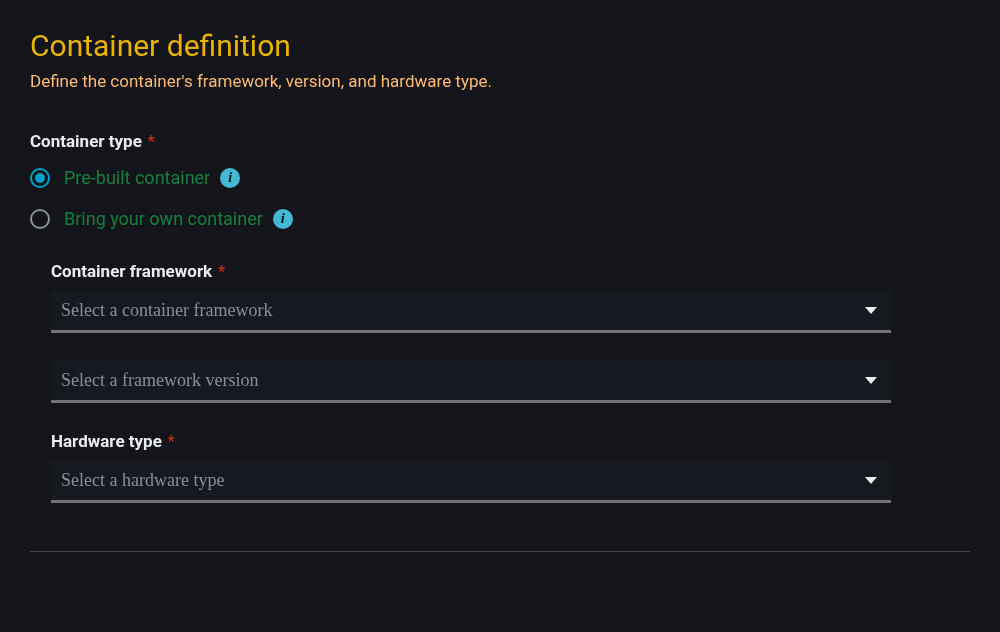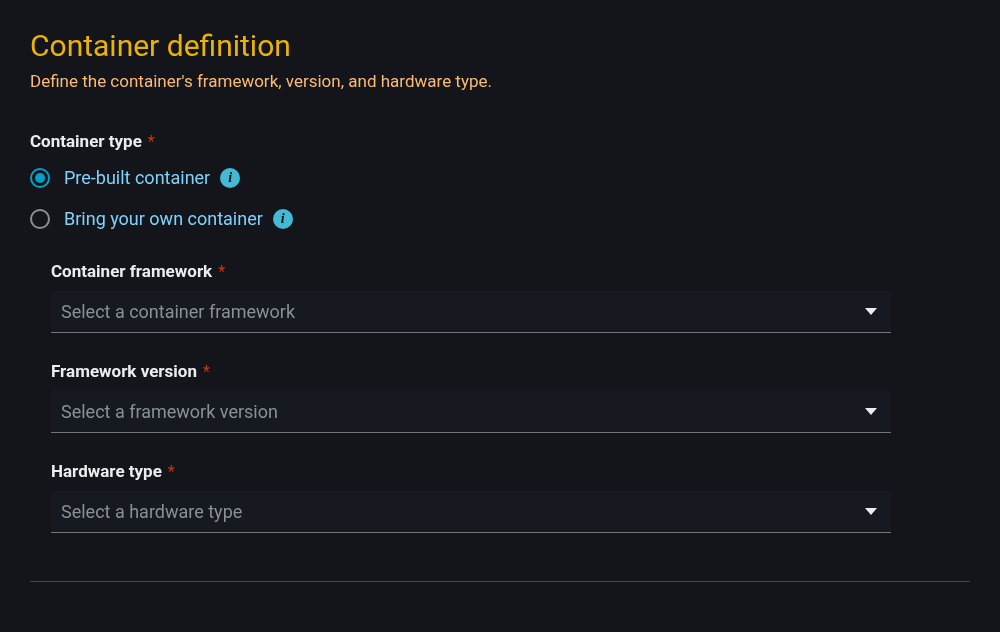--- a/index.html
+++ b/index.html
@@ -66,21 +66,21 @@
       position: absolute;
       top: 50%;
       left: 50%;
       transform: translate(-50%, -50%);
       width: 10px;
       height: 10px;
       border-radius: 50%;
       background-color: #00a1c9;
     }
     .radio-label {
-      color: #7dd3fc;
+      color: #15803d;
       font-size: 18px;
       margin-right: 10px;
     }
     .info-icon {
       display: inline-flex;
       align-items: center;
       justify-content: center;
       width: 20px;
       height: 20px;
       border-radius: 50%;
@@ -97,26 +97,27 @@
       margin-left: 21px;
     }
     .select-label-row {
       margin-bottom: 10px;
     }
     .select-box {
       width: 840px;
       height: 42px;
       background-color: #16191f;
       border: none;
-      border-bottom: 1px solid #737373;
+      border-bottom: 3px solid #737373;
       display: flex;
       align-items: center;
       justify-content: space-between;
       padding: 0 14px 0 10px;
       cursor: pointer;
+      font-family: Liberation Serif, serif;
     }
     .select-placeholder {
       color: #879196;
       font-size: 18px;
     }
     .caret {
       width: 0;
       height: 0;
       border-left: 6px solid transparent;
       border-right: 6px solid transparent;
@@ -159,24 +160,20 @@
     <span class="field-label">Container framework</span>
     <span class="required">*</span>
   </div>
   <div class="select-box">
     <span class="select-placeholder">Select a container framework</span>
     <span class="caret"></span>
   </div>
 </div>
 
 <div class="select-group">
-  <div class="select-label-row">
-    <span class="field-label">Framework version</span>
-    <span class="required">*</span>
-  </div>
   <div class="select-box">
     <span class="select-placeholder">Select a framework version</span>
     <span class="caret"></span>
   </div>
 </div>
 
 <div class="select-group">
   <div class="select-label-row">
     <span class="field-label">Hardware type</span>
     <span class="required">*</span>

